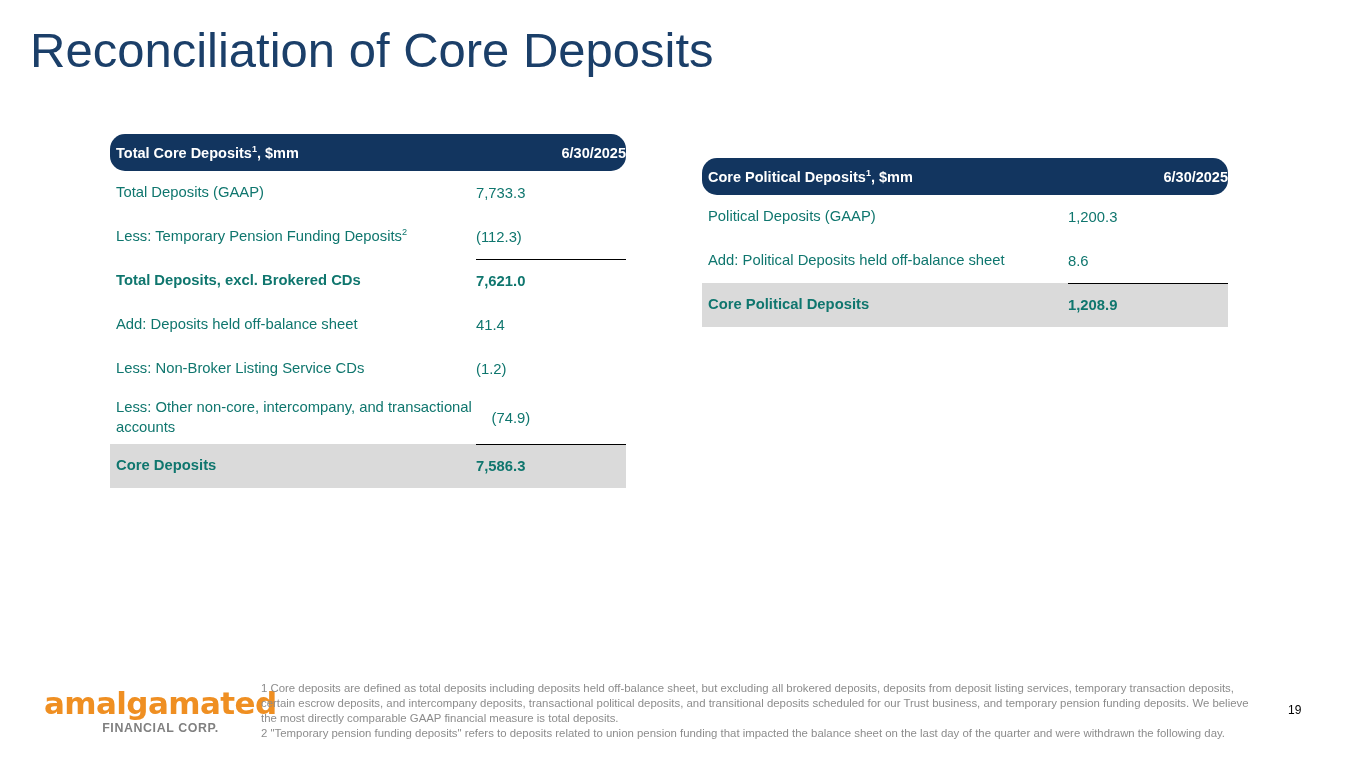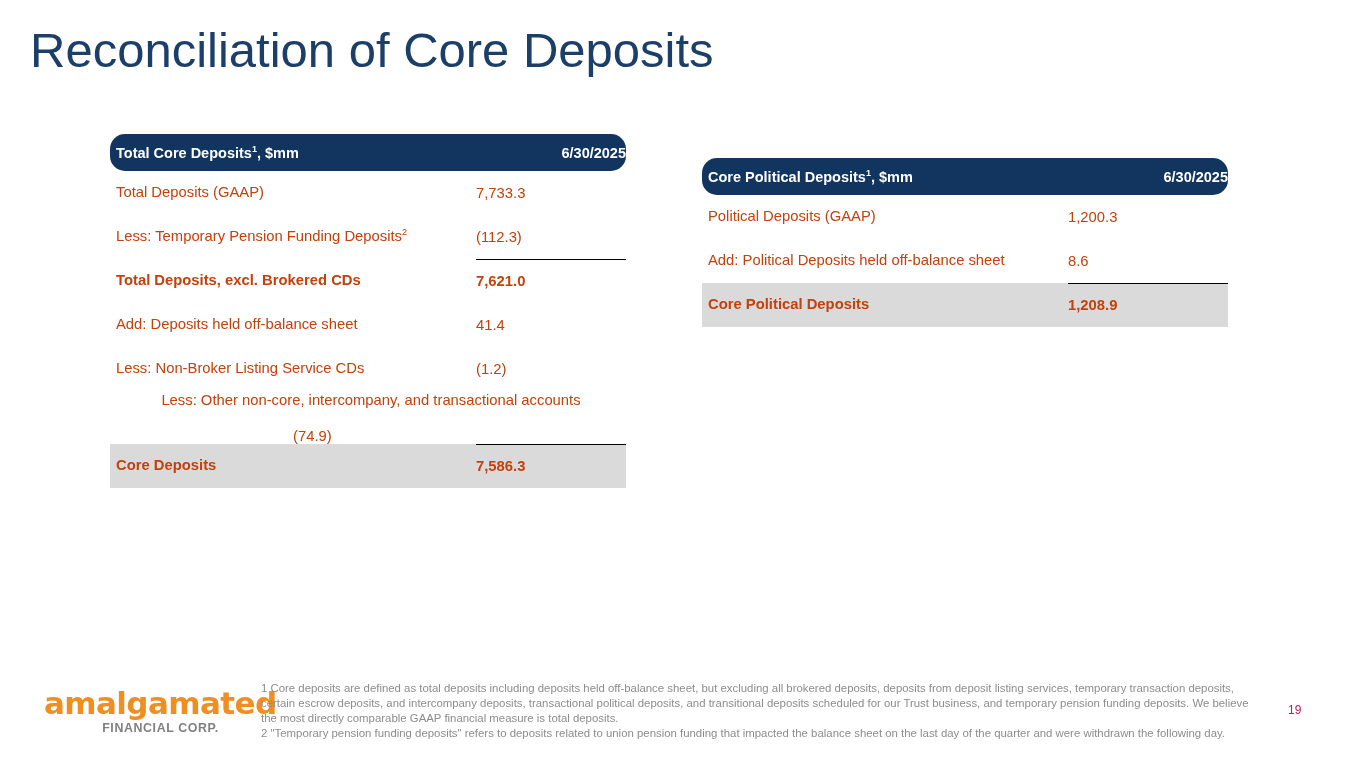--- a/index.html
+++ b/index.html
@@ -57,38 +57,38 @@
   }
   #left-table  .tbl-header .h-value { width: 160px; }
   #right-table .tbl-header .h-value { width: 175px; }
 
   .tbl-row {
     display: flex;
     align-items: center;
     box-sizing: border-box;
     position: relative;
     font-size: 14.8px;
-    color: #c2410c;
+    color: #0f766e;
   }
   .tbl-row .r-label {
     flex: 1 1 auto;
     padding-left: 6px;
     line-height: 1.33;
   }
   .tbl-row .r-value {
     text-align: left;
     white-space: nowrap;
     box-sizing: border-box;
   }
   #left-table  .tbl-row .r-value { width: 150px; padding-right: 1px; }
   #right-table .tbl-row .r-value { width: 160px; padding-right: 1px; }
 
   
   .tbl-row.h44 { height: 44px; }
-  .tbl-row.h53 { height: 53px; flex-direction: column; }
+  .tbl-row.h53 { height: 53px; }
 
   
   .tbl-row.is-bold .r-label,
   .tbl-row.is-bold .r-value { font-weight: bold; }
 
   
   .tbl-row.is-shaded { background: #dadada; }
 
   
   .rule-above::before {
@@ -136,21 +136,21 @@
     font-size: 11.4px;
     color: #8c8c8c;
     line-height: 1.31;
   }
 
   #page-number {
     position: absolute;
     left: 1288px;
     top: 703px;
     font-size: 12px;
-    color: #be185d;
+    color: #000000;
     text-align: right;
   }
 
   sup { font-size: 0.62em; vertical-align: super; line-height: 0; }
 </style>
 </head>
 <body>
 
 <div id="slide-title">Reconciliation of Core Deposits</div>
 

